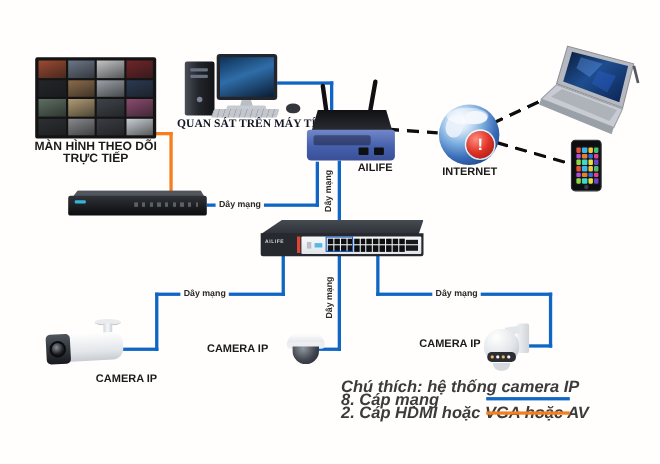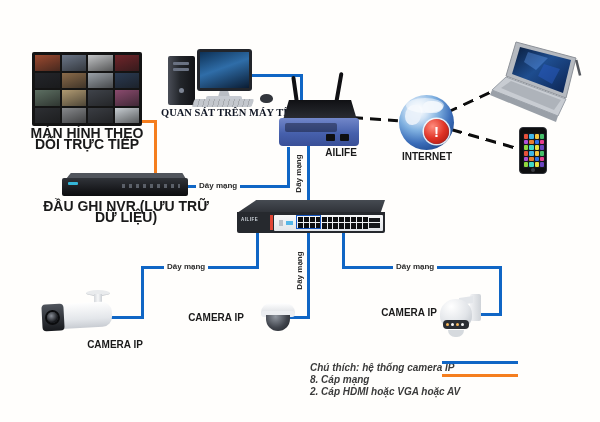--- a/index.html
+++ b/index.html
@@ -1,19 +1,19 @@
 <!DOCTYPE html>
 <html style="--net: #1066c5; --av: #f57e1e;"><head>
 <meta charset="utf-8">
 <style>
   html,body{margin:0;padding:0;background:#ffffff;}
   #canvas{position:relative;width:600px;height:422px;background:#fffefc;overflow:hidden;
           font-family:"Liberation Sans","DejaVu Sans",sans-serif;}
   .abs{position:absolute;}
-  .lbl{position:absolute;font-weight:bold;color:#1a1a1a;text-align:center;line-height:11px;font-size:14px;}
+  .lbl{position:absolute;font-weight:bold;color:#1a1a1a;text-align:center;line-height:11px;font-size:11px;}
   .lbl-big{font-size:10px;}
   .net{background:var(--net,#1066c5);}
   .av{background:var(--av,#f57e1e);}
   .hline{height:3px;}
   .vline{width:3px;}
   .chip{position:absolute;font-size:8px;font-weight:bold;color:#2a2a2a;background:#fffefc;
         padding:0 3px;line-height:11px;white-space:nowrap;}
   .chip.rot{background:transparent;transform:rotate(-90deg);transform-origin:center;width:44px;text-align:center;padding:0;}
   .dash{position:absolute;height:3.2px;transform-origin:left center;
         background:repeating-linear-gradient(90deg,#0d0d0d 0 11px,transparent 11px 18px);}
@@ -93,22 +93,22 @@
   .dome-ball{left:266px;top:315px;width:24px;height:16px;border-radius:0 0 24px 24px;
              background:radial-gradient(circle at 40% 10%,#9197a0,#41454d 55%,#1e2126);}
   .ptz-plate{left:470px;top:294px;width:11px;height:27px;background:linear-gradient(90deg,#f2f3f5,#cfd3d8);border-radius:2px;}
   .ptz-arm{left:459px;top:297px;width:14px;height:7px;background:#e3e6ea;transform:skewY(-8deg);}
   .ptz-ball{left:440px;top:299px;width:32px;height:30px;border-radius:50% 50% 42% 42%;
             background:radial-gradient(circle at 35% 25%,#ffffff,#e2e5e9 55%,#b9bec5);}
   .ptz-band{left:443px;top:320px;width:26px;height:9px;background:#2b2e33;border-radius:4px;}
   .ptz-band i{position:absolute;top:3px;width:3px;height:3px;border-radius:50%;}
   .ptz-cap{left:448px;top:330px;width:16px;height:7px;background:#d6dade;border-radius:0 0 8px 8px;}
   
-  #legend{left:310px;top:346px;width:288px;font-size:10px;font-style:italic;font-weight:bold;
-          color:#3b3b3b;line-height:12.2px;margin-top:16px;}
+  #legend{left:310px;top:346px;width:288px;font-size:15px;font-style:italic;font-weight:bold;
+          color:#3b3b3b;line-height:12.2px;}
   .swatch{position:absolute;width:76px;height:3px;}
 </style>
 </head>
 <body>
 
 <div id="canvas">
 
   <div class="abs av hline" style="left:140px;top:120px;width:17px;"></div>
   <div class="abs av vline" style="left:154px;top:120px;height:56px;"></div>
 
@@ -176,21 +176,20 @@
   <div class="abs pc-base"></div>
   <div class="abs kbd"></div>
   <div class="abs mouse"></div>
   <div class="lbl" style="left:157px;top:107px;width:150px;font-family:'Liberation Serif','DejaVu Serif',serif;font-size:10.5px;line-height:12px;color:#101624;">QUAN SÁT TRÊN MÁY TÍNH</div>
 
   <div class="abs nvr-top"></div>
   <div class="abs nvr-body">
     <span class="nvr-logo"></span>
     <span class="nvr-btns"></span>
   </div>
-  <div class="lbl" style="left:38px;top:201px;width:176px;">ĐẦU GHI NVR (LƯU TRỮ DỮ LIỆU)</div>
 
   <div class="ant" style="left:293px;top:76px;height:26px;transform:rotate(-8deg);"></div>
   <div class="ant" style="left:337px;top:72px;height:30px;transform:rotate(10deg);"></div>
   <div class="abs modem-top"></div>
   <div class="abs modem-front">
     <span class="panel"></span>
     <span class="p1"></span>
     <span class="p2"></span>
   </div>
   <div class="lbl lbl-big" style="left:310px;top:147px;width:62px;">AILIFE</div>

